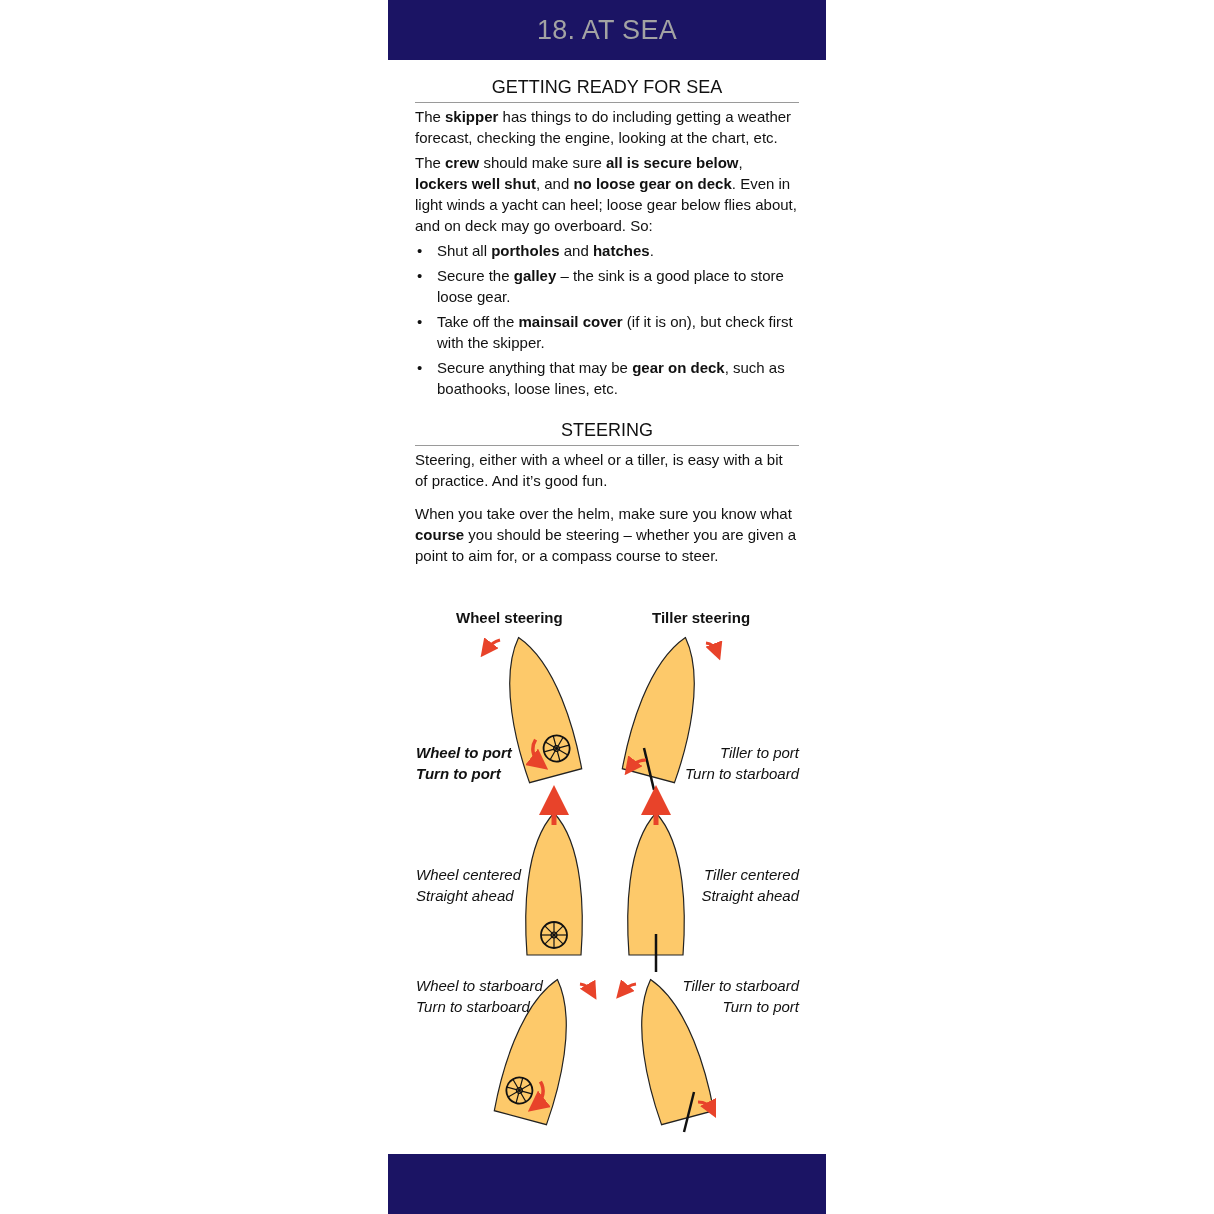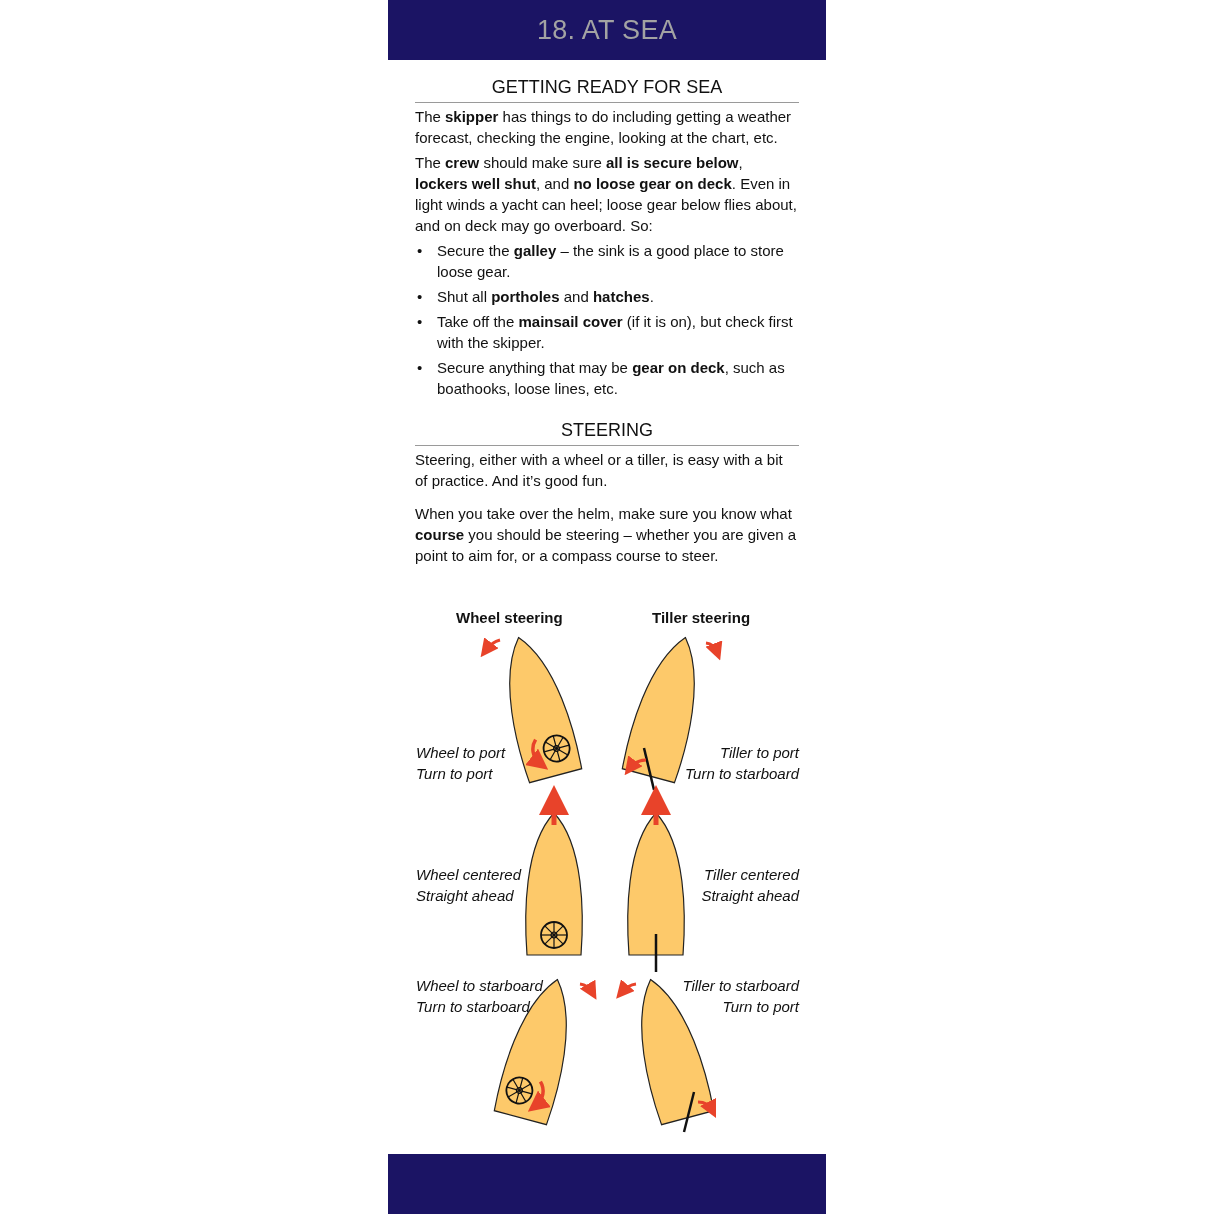--- a/index.html
+++ b/index.html
@@ -35,22 +35,22 @@
 <div class="page">
   <div class="header-bar">
     <h1>18. AT SEA</h1>
   </div>
 
   <div class="content">
     <h2>GETTING READY FOR SEA</h2>
     <p class="p1 rich"><span>The </span><b>skipper</b><span> has things to do including getting a weather forecast, checking the engine, looking at the chart, etc.</span></p>
     <p class="p2 rich"><span>The </span><b>crew</b><span> should make sure </span><b>all is secure below</b><span>, </span><b>lockers well shut</b><span>, and </span><b>no loose gear on deck</b><span>. Even in light winds a yacht can heel; loose gear below flies about, and on deck may go overboard. So:</span></p>
     <ul>
+      <li class="rich"><span>Shut all </span><b>portholes</b><span> and </span><b>hatches</b><span>.</span></li>
       <li class="rich"><span>Secure the </span><b>galley</b><span> – the sink is a good place to store loose gear.</span></li>
-      <li class="rich"><span>Shut all </span><b>portholes</b><span> and </span><b>hatches</b><span>.</span></li>
       <li class="rich"><span>Take off the </span><b>mainsail cover</b><span> (if it is on), but check first with the skipper.</span></li>
       <li class="rich"><span>Secure anything that may be </span><b>gear on deck</b><span>, such as boathooks, loose lines, etc.</span></li>
     </ul>
 
     <h2 class="steer-title">STEERING</h2>
     <p class="p3 italic">Steering, either with a wheel or a tiller, is easy with a bit of practice. And it’s good fun.</p>
     <p class="p4 rich"><span>When you take over the helm, make sure you know what </span><b>course</b><span> you should be steering – whether you are given a point to aim for, or a compass course to steer.</span></p>
   </div>
 
   <div class="diagram">
@@ -106,21 +106,21 @@
       <path d="M192,384 Q200,385 204,392" fill="none" stroke="#e8432a" stroke-width="3" marker-end="url(#ah)"></path>
 
       <g transform="translate(282,452) rotate(-15)">
         <path d="M0,-75 C30,-40 30,30 27,68 L-27,68 C-30,30 -30,-40 0,-75 Z" fill="#fdc96a" stroke="#222" stroke-width="1.2"></path>
       </g>
       <line x1="306" y1="492" x2="296" y2="532" stroke="#111" stroke-width="2.5"></line>
       <path d="M310,502 Q320,502 324,510" fill="none" stroke="#e8432a" stroke-width="3" marker-end="url(#ah)"></path>
       <path d="M248,384 Q240,385 234,392" fill="none" stroke="#e8432a" stroke-width="3" marker-end="url(#ah)"></path>
     </svg>
 
-    <div class="cap" style="left:28px; top:142px;">
+    <div class="cap" style="left:28px; top:142px;font-weight:bold;">
       <div>Wheel to port</div>
       <div>Turn to port</div>
     </div>
     <div class="cap right" style="right:27px; top:142px;">
       <div>Tiller to port</div>
       <div>Turn to starboard</div>
     </div>
     <div class="cap" style="left:28px; top:264px;">
       <div>Wheel centered</div>
       <div>Straight ahead</div>

